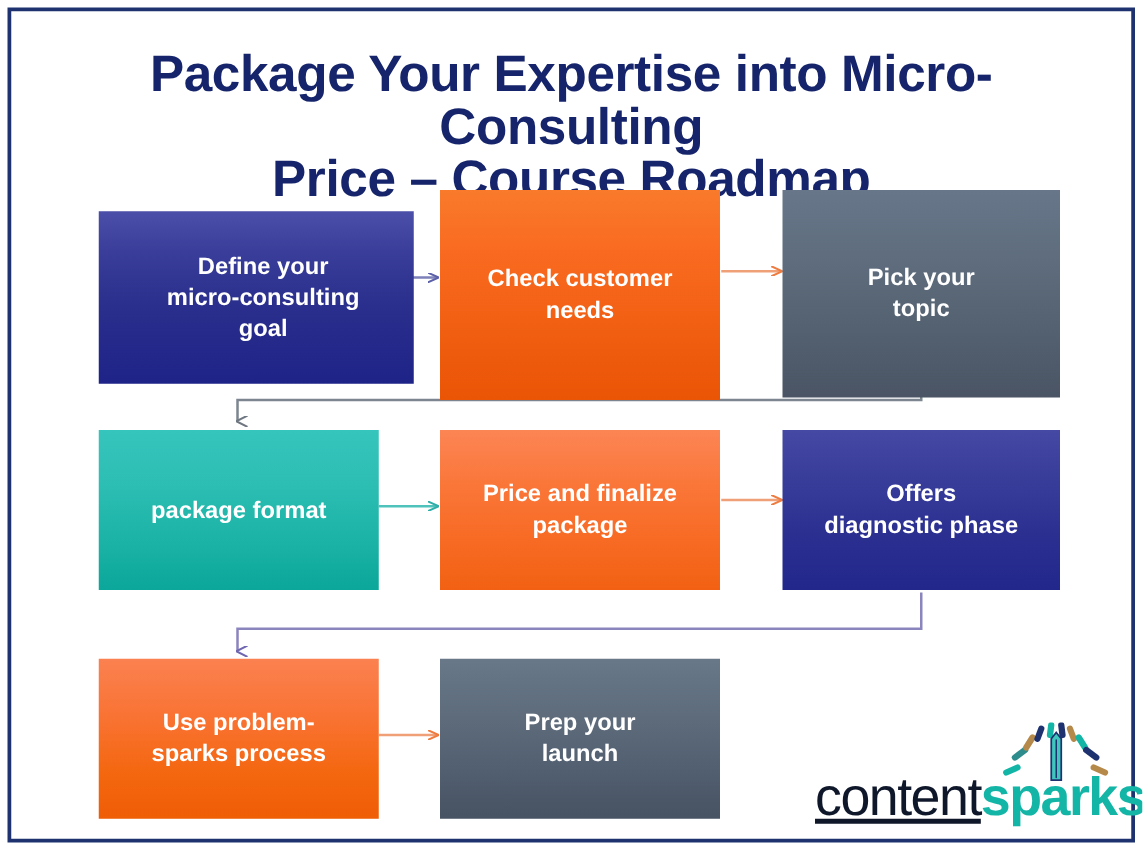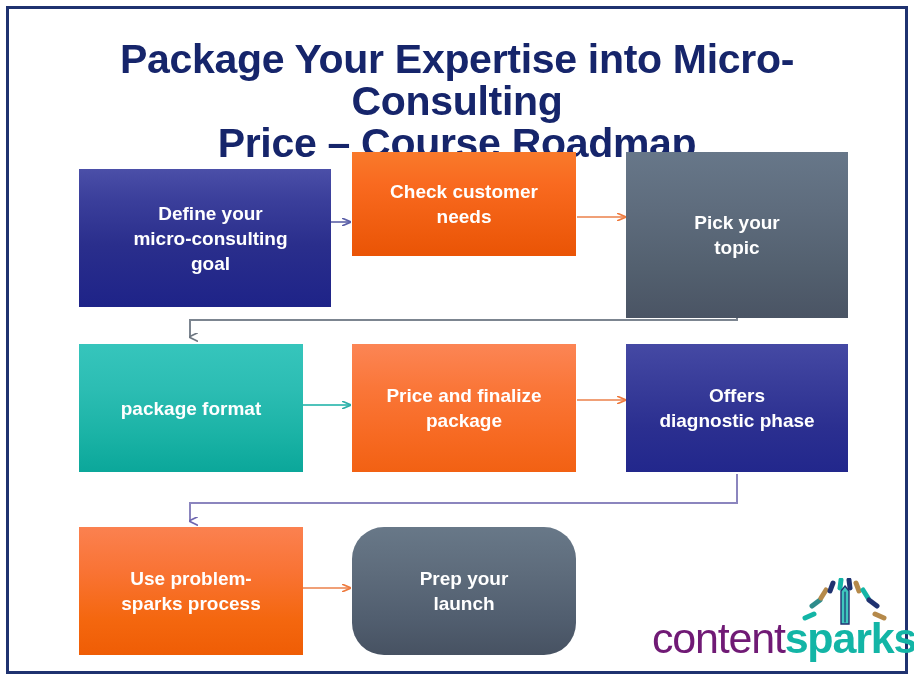--- a/index.html
+++ b/index.html
@@ -59,21 +59,21 @@
   .box span { display: block; }
 
   
   .g-navy   { background: linear-gradient(180deg, #4B4FA8 0%, #3B3F9B 22%, #2A2E8C 55%, #1E2388 100%); }
   .g-orange { background: linear-gradient(180deg, #F97A2B 0%, #F96A20 30%, #F15F12 65%, #EA5405 100%); }
   .g-slate  { background: linear-gradient(180deg, #677789 0%, #5E6C7D 35%, #53606F 70%, #4A5464 100%); }
   .g-teal   { background: linear-gradient(180deg, #36C5BC 0%, #2CBDB3 35%, #1BB3A6 70%, #0BA79A 100%); }
   .g-orange2{ background: linear-gradient(180deg, #FC8555 0%, #FA7638 35%, #F76A23 70%, #F26113 100%); }
   .g-navy2  { background: linear-gradient(180deg, #4549A4 0%, #393D9A 30%, #2B2F90 65%, #22278C 100%); }
   .g-orange3{ background: linear-gradient(180deg, #FB8150 0%, #F97334 35%, #F4670F 72%, #EF5D05 100%); }
-  .g-slate2 { background: linear-gradient(180deg, #687888 0%, #5E6C7C 35%, #515E6F 72%, #475262 100%); border-radius: 32px; }
+  .g-slate2 { background: linear-gradient(180deg, #687888 0%, #5E6C7C 35%, #515E6F 72%, #475262 100%); }
 
   
   svg.conn { position: absolute; left: 0; top: 0; width: 914px; height: 680px; pointer-events: none; }
 
   
   #logo {
     position: absolute;
     left: 652px;
     top: 578px;
     width: 236px;
@@ -82,21 +82,21 @@
   #logo-text {
     position: absolute;
     left: 0;
     bottom: 0;
     font-family: "Liberation Sans", sans-serif;
     font-size: 43px;
     letter-spacing: -1.2px;
     line-height: 44px;
     white-space: nowrap;
   }
-  #logo-text .c1 { color: #701a75; font-weight: normal; }
+  #logo-text .c1 { color: #0f172a; font-weight: normal; text-decoration: underline; }
   #logo-text .c2 { color: #13B5A6; font-weight: bold; }
   #logo-burst { position: absolute; left: 150px; top: 0px; width: 86px; height: 50px; }
 </style>
 </head>
 <body>
 
 <div id="slide">
 
   <div id="frame"></div>
 
@@ -140,21 +140,21 @@
   </svg>
 
   <div class="box g-navy" style="left:79px; top:169px; width:252px; height:138px;padding-left:21px;">
     <div>
       <span>Define your</span>
       <span>micro-consulting</span>
       <span>goal</span>
     </div>
   </div>
 
-  <div class="box g-orange" style="left:352px; top:152px; width:224px; height:104px;">
+  <div class="box g-orange" style="left:352px; top:152px; width:224px; height:168px;">
     <div>
       <span>Check customer</span>
       <span>needs</span>
     </div>
   </div>
 
   <div class="box g-slate" style="left:626px; top:152px; width:222px; height:166px;">
     <div>
       <span>Pick your</span>
       <span>topic</span>

